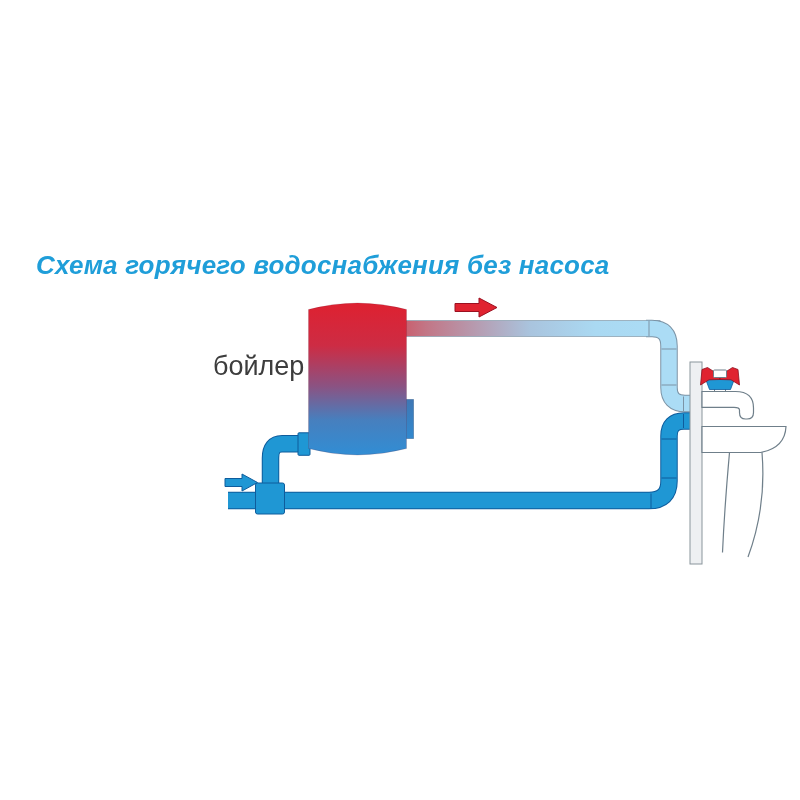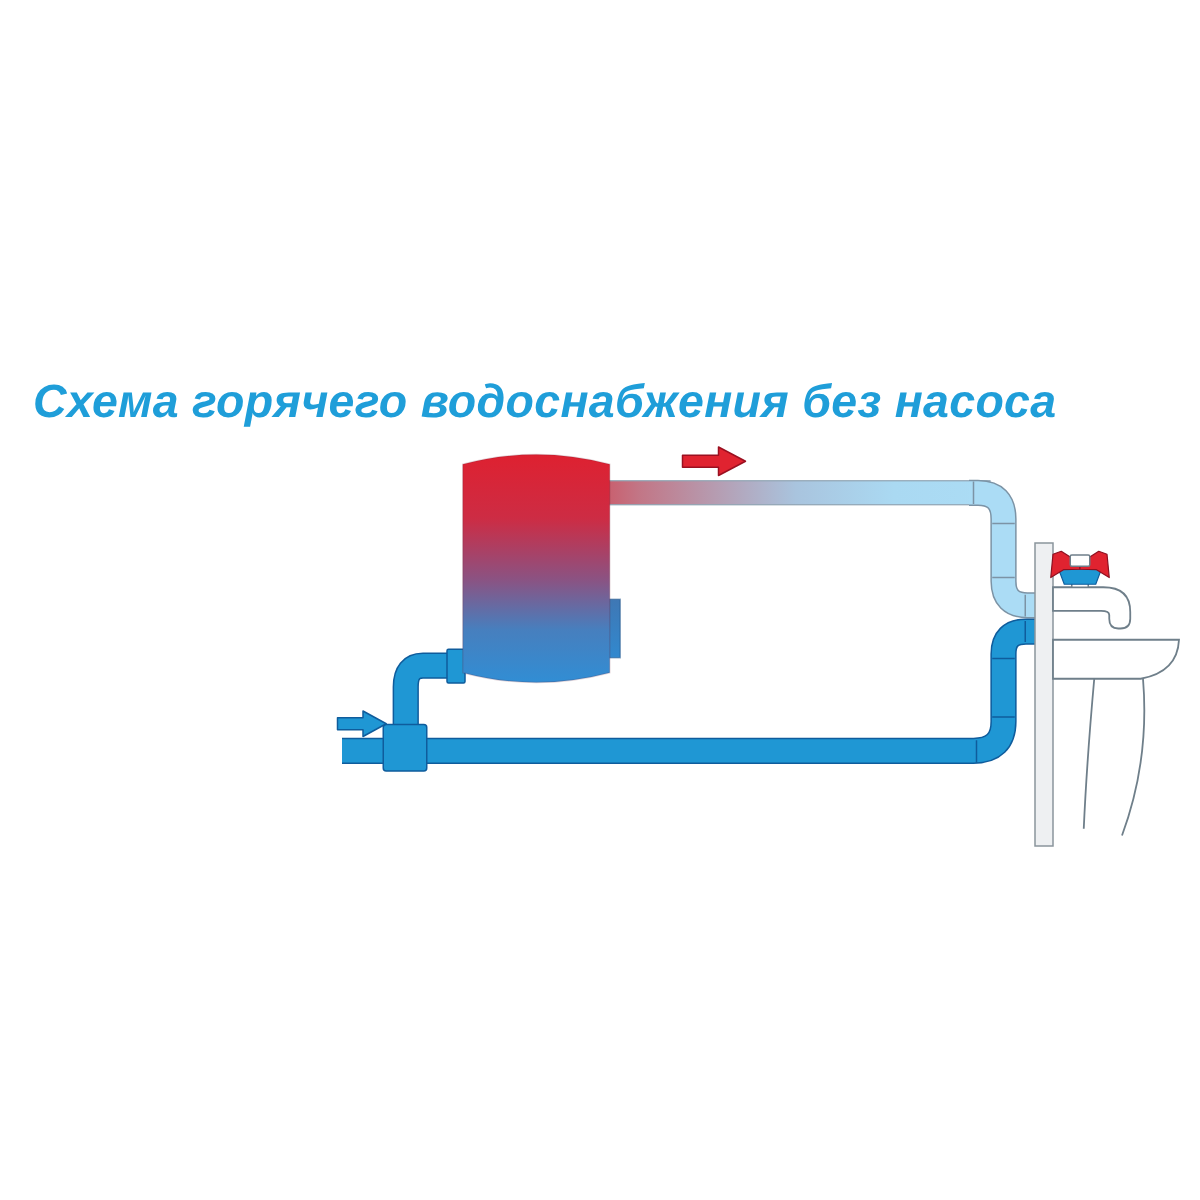--- a/index.html
+++ b/index.html
@@ -1,19 +1,19 @@
 <!DOCTYPE html>
 <html><head>
 <meta charset="utf-8">
 <style>
   html,body{margin:0;padding:0;background:#ffffff;}
   .stage{position:relative;width:800px;height:800px;background:#fff;overflow:hidden;
          font-family:"Liberation Sans","DejaVu Sans",sans-serif;}
   .stage svg{position:absolute;left:0;top:0;}
-  .title{position:absolute;left:22px;top:250px;font-size:31px;font-weight:700;font-style:italic;
+  .title{position:absolute;left:36px;top:250px;font-size:26px;font-weight:700;font-style:italic;
          letter-spacing:0.2px;white-space:nowrap;}
   .boiler-label{position:absolute;left:213px;top:351px;font-size:27px;font-weight:400;}
 </style>
 </head>
 <body>
 
 <div class="stage">
 
   <svg width="800" height="800" viewBox="0 0 800 800">
     <defs>
@@ -86,13 +86,14 @@
                Q739.5 419 739.5 412.5 V410 Q739.5 407.3 734 407.3 H702 Z" fill="#ffffff" stroke="#6f7f8a" stroke-width="1.2"></path>
       <rect x="714.5" y="382.5" width="11" height="9" fill="#ffffff" stroke="#6f7f8a" stroke-width="1"></rect>
       <polygon points="704,374.8 736,374.8 730.5,389.5 709.5,389.5" fill="#1f97d4" stroke="#0f5c9c" stroke-width="0.8"></polygon>
       <polygon points="700.5,385 702,369.5 707.5,367.5 720,375.5 720,379.5 709,379.8" fill="#e02330" stroke="#8e1020" stroke-width="0.8" stroke-linejoin="round"></polygon>
       <polygon points="739.5,385 738,369.5 732.5,367.5 720,375.5 720,379.5 731,379.8" fill="#e02330" stroke="#8e1020" stroke-width="0.8" stroke-linejoin="round"></polygon>
       <rect x="713.5" y="370" width="13" height="7.5" rx="1" fill="#ffffff" stroke="#6f7f8a" stroke-width="1"></rect>
     </g>
   </svg>
 
   <div class="title" style="color: rgb(31, 158, 217);">Схема горячего водоснабжения без насоса</div>
+  <div class="boiler-label" style="color: rgb(61, 61, 61);">бойлер</div>
 </div>
 
 </body></html>

